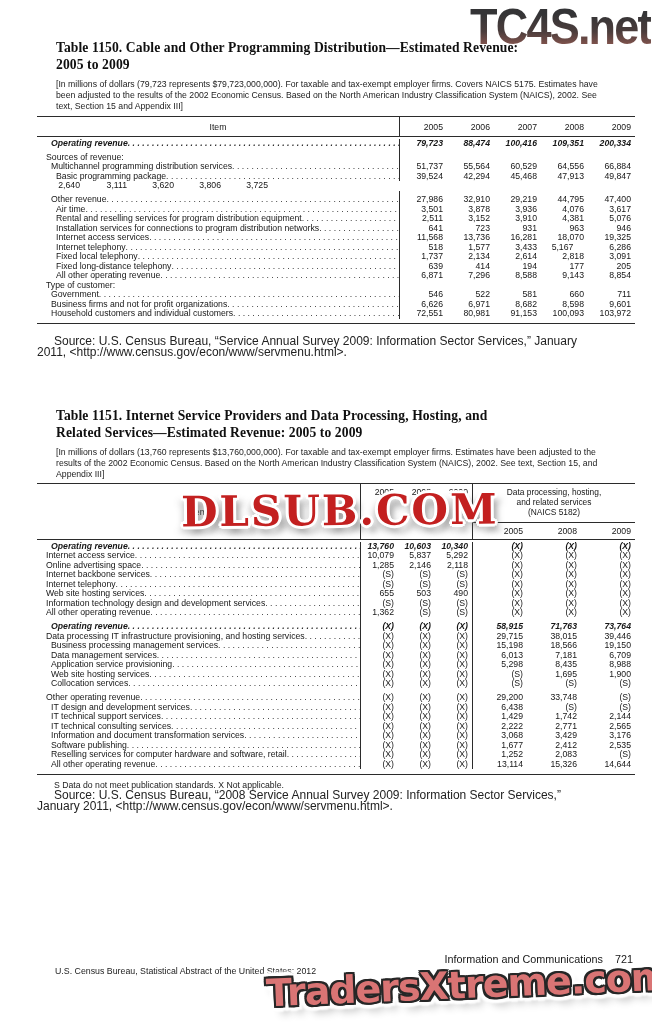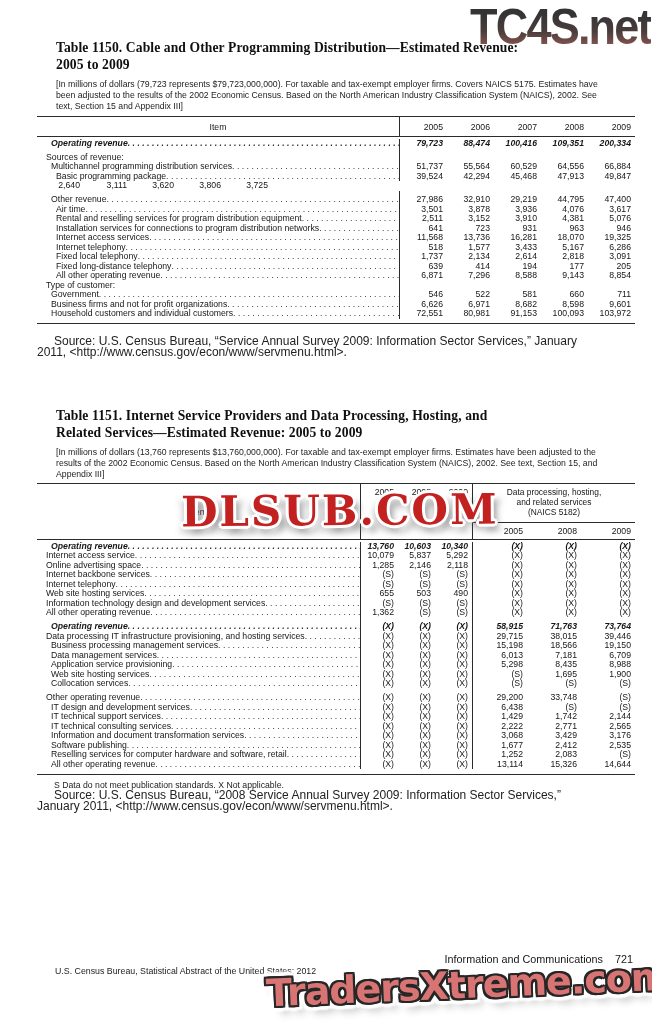--- a/index.html
+++ b/index.html
@@ -241,21 +241,21 @@
         </div>
         <div class="trow">
           <div class="stub">
             <span class="lbl ind2">Internet telephony</span>
             <span class="dots"></span>
           </div>
           <div class="vgroup">
             <span class="cell" style="width: 47px;">518</span>
             <span class="cell" style="width: 47px;">1,577</span>
             <span class="cell" style="width: 47px;">3,433</span>
-            <span class="cell" style="width: 47px;">5,167</span>
+            <span class="cell" style="width: 47px; text-align: center;">5,167</span>
             <span class="cell" style="width: 47px;">6,286</span>
           </div>
         </div>
         <div class="trow">
           <div class="stub">
             <span class="lbl ind2">Fixed local telephony</span>
             <span class="dots"></span>
           </div>
           <div class="vgroup">
             <span class="cell" style="width: 47px;">1,737</span>

